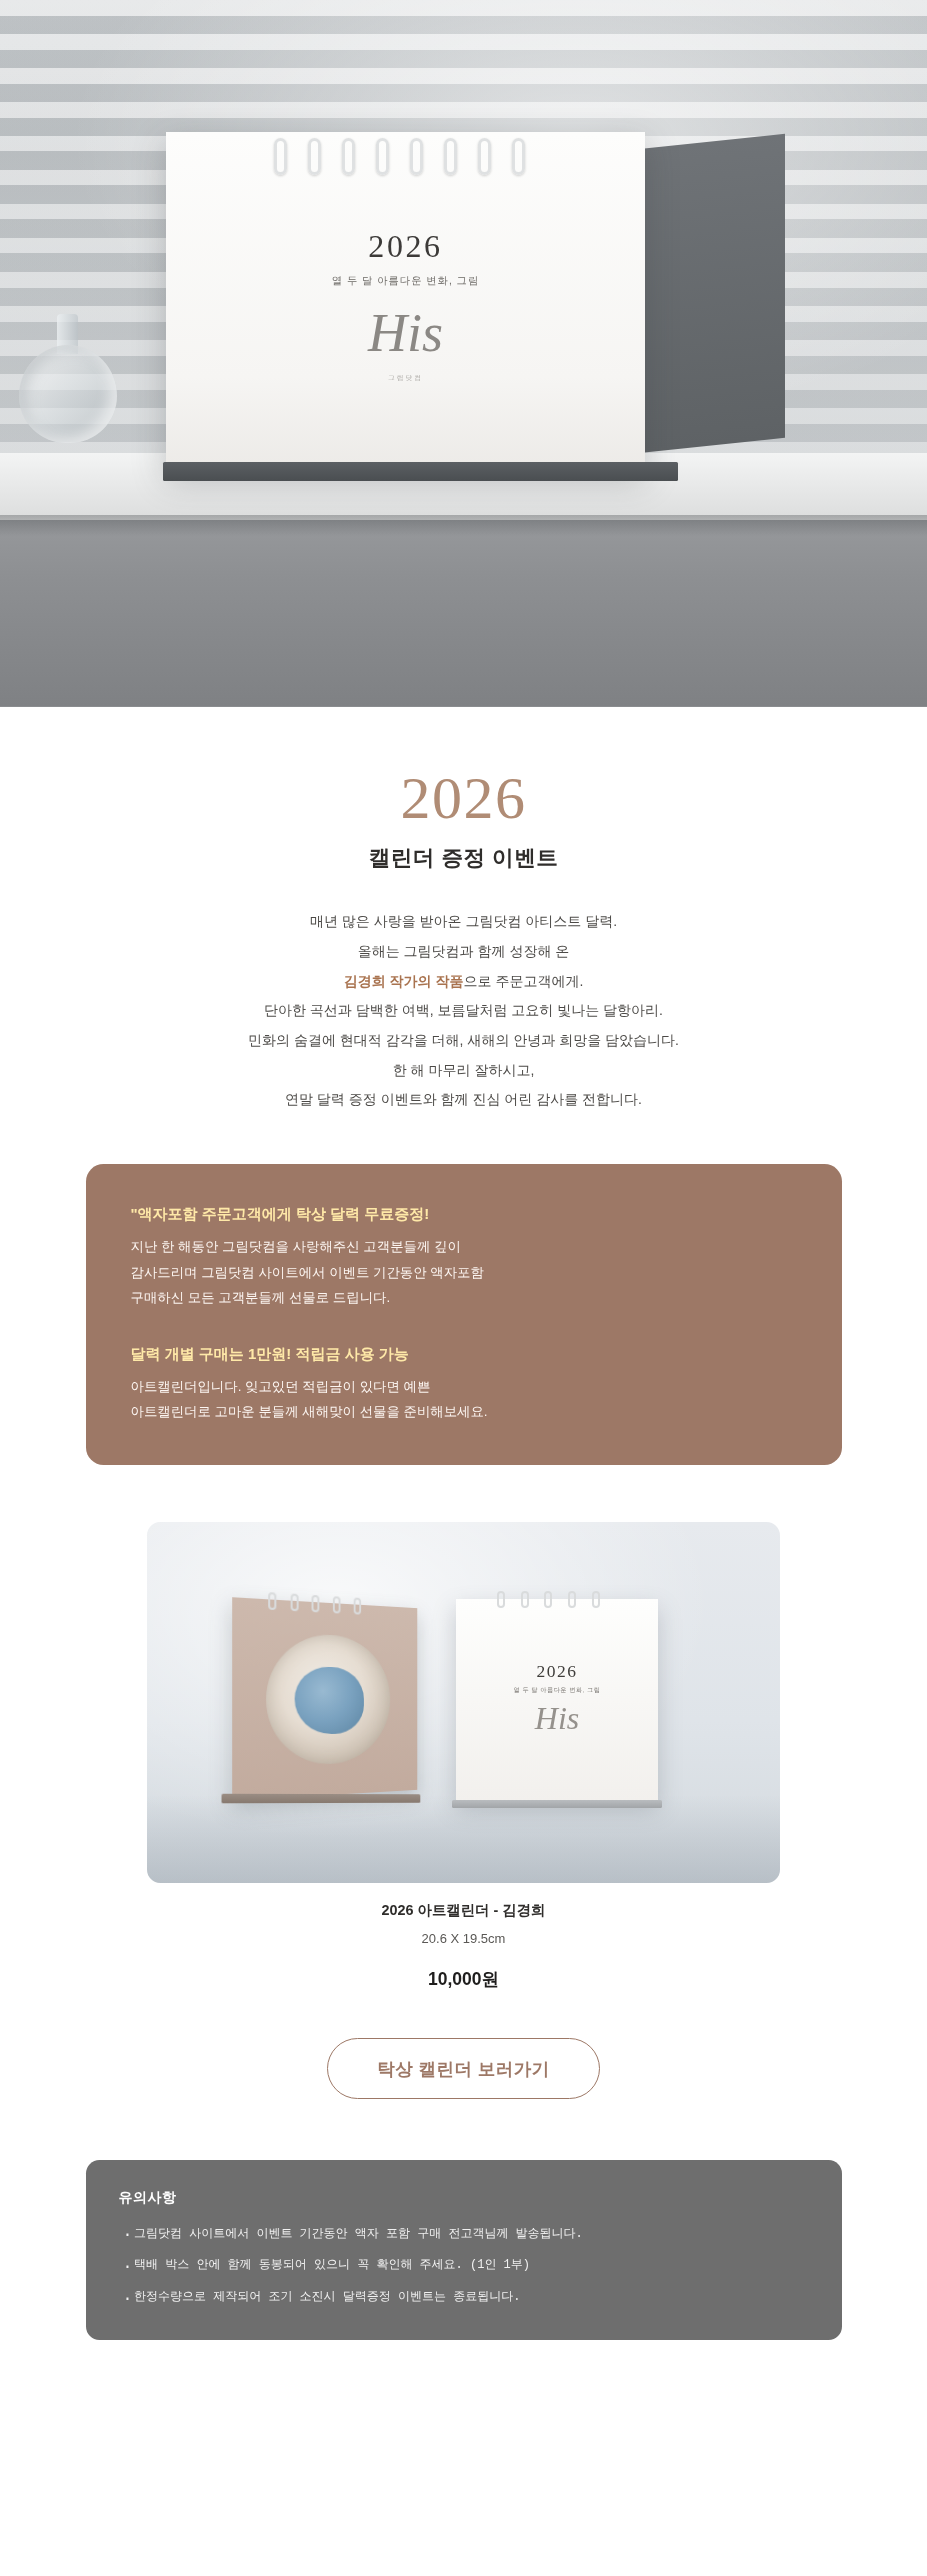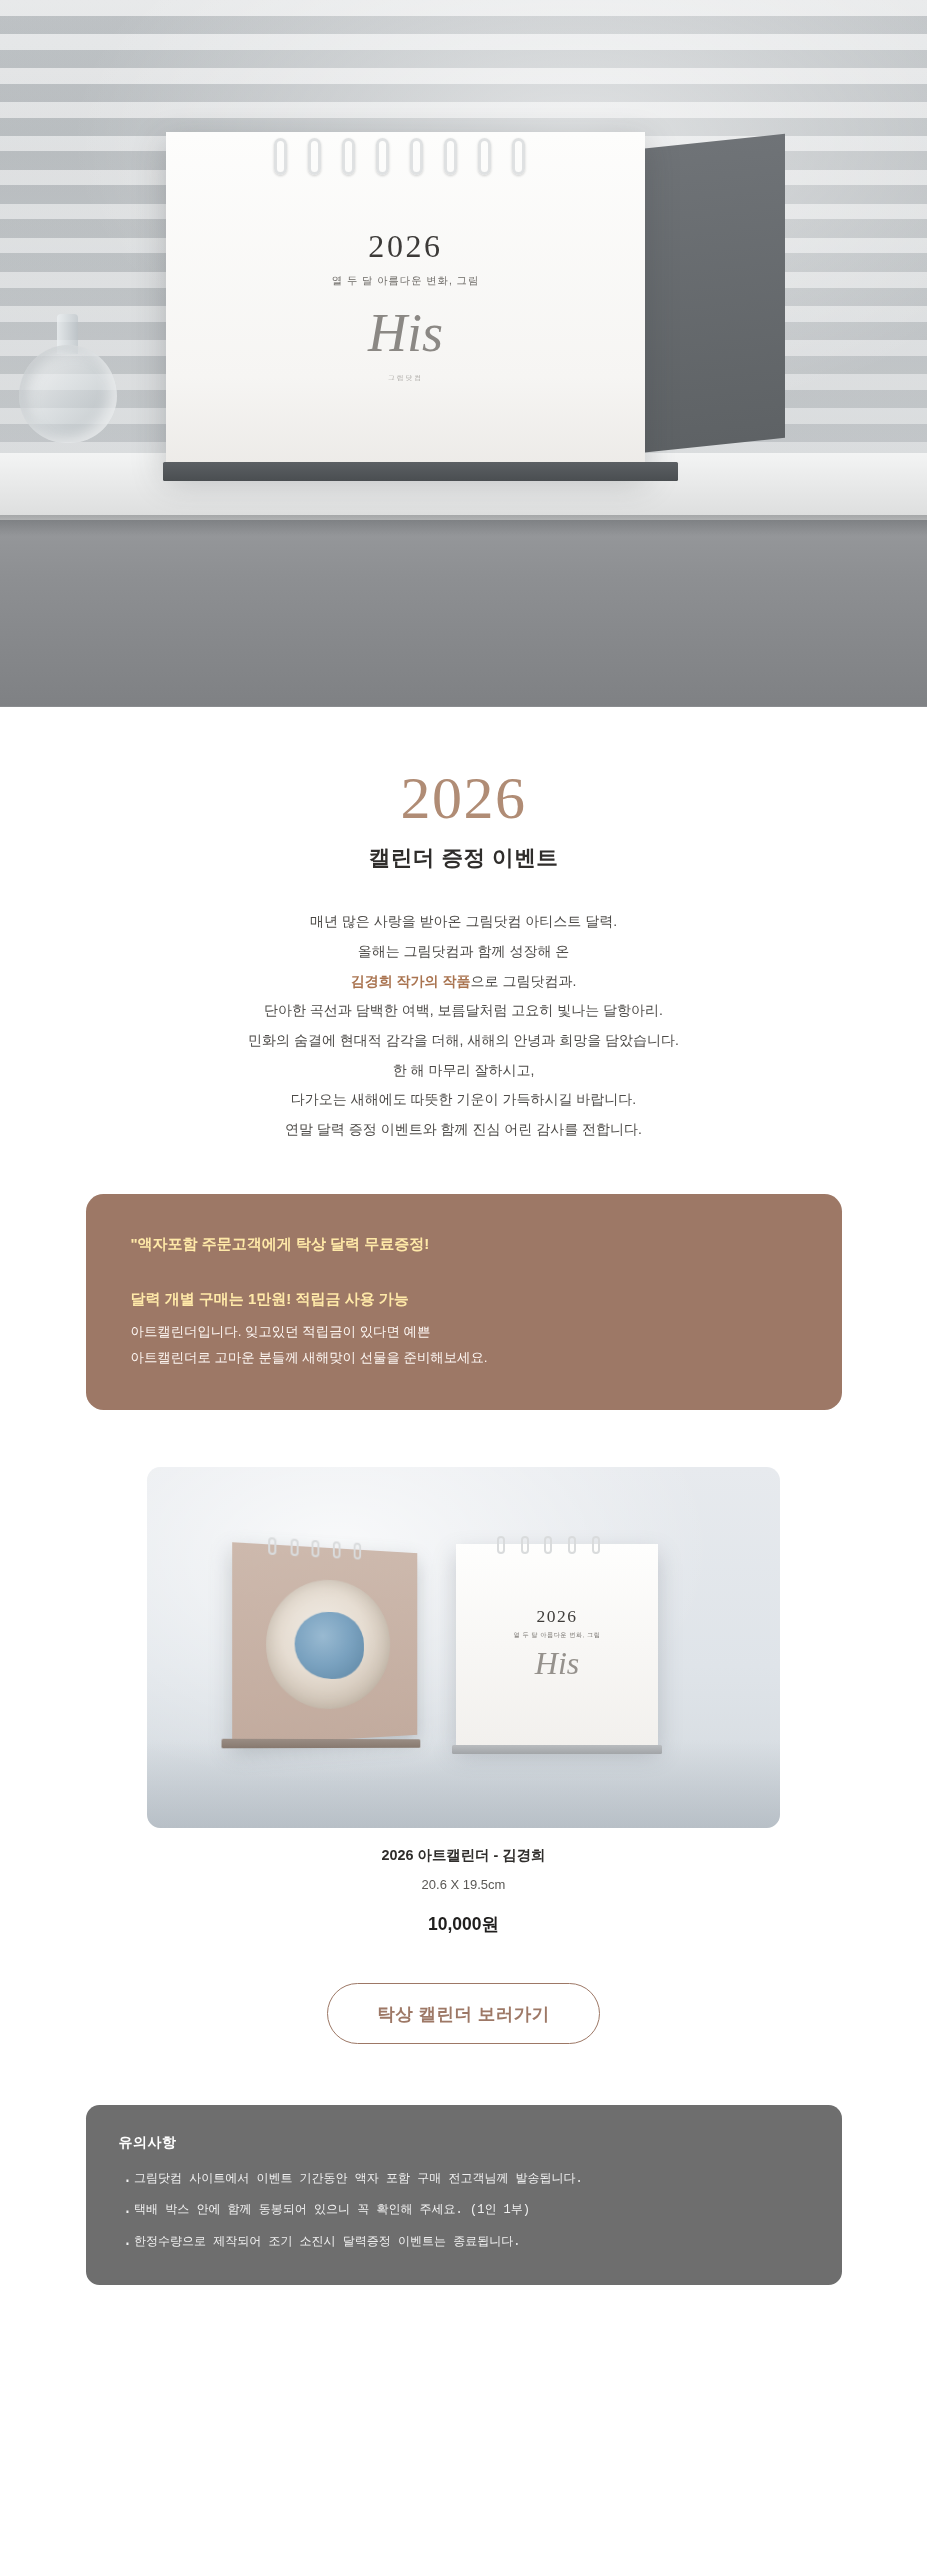--- a/index.html
+++ b/index.html
@@ -391,33 +391,37 @@
   </div>
 
   <div class="intro">
     <div class="intro-year">2026</div>
     <div class="intro-title">캘린더 증정 이벤트</div>
 
     <div class="intro-body">
       <div>매년 많은 사랑을 받아온 그림닷컴 아티스트 달력.</div>
       <div>올해는 그림닷컴과 함께 성장해 온</div>
       <div>
-        <span class="accent">김경희 작가의 작품</span><span>으로 그림닷컴과.</span>
+        <span class="accent">김경희 작가의 작품</span><span>으로 주문고객에게.</span>
       </div>
       <div>단아한 곡선과 담백한 여백, 보름달처럼 고요히 빛나는 달항아리.</div>
       <div>민화의 숨결에 현대적 감각을 더해, 새해의 안녕과 희망을 담았습니다.</div>
       <div>한 해 마무리 잘하시고,</div>
-      <div>다가오는 새해에도 따뜻한 기운이 가득하시길 바랍니다.</div>
       <div>연말 달력 증정 이벤트와 함께 진심 어린 감사를 전합니다.</div>
     </div>
   </div>
 
   <div class="brown-wrap">
     <div class="brown-box">
       <div class="brown-head">"액자포함 주문고객에게 탁상 달력 무료증정!</div>
+      <div class="brown-text">
+        <div>지난 한 해동안 그림닷컴을 사랑해주신 고객분들께 깊이</div>
+        <div>감사드리며 그림닷컴 사이트에서 이벤트 기간동안 액자포함</div>
+        <div>구매하신 모든 고객분들께 선물로 드립니다.</div>
+      </div>
       <div class="brown-head2">달력 개별 구매는 1만원! 적립금 사용 가능</div>
       <div class="brown-text">
         <div>아트캘린더입니다. 잊고있던 적립금이 있다면 예쁜</div>
         <div>아트캘린더로 고마운 분들께 새해맞이 선물을 준비해보세요.</div>
       </div>
     </div>
   </div>
 
   <div class="product-photo">
     <div class="pp-light"></div>

